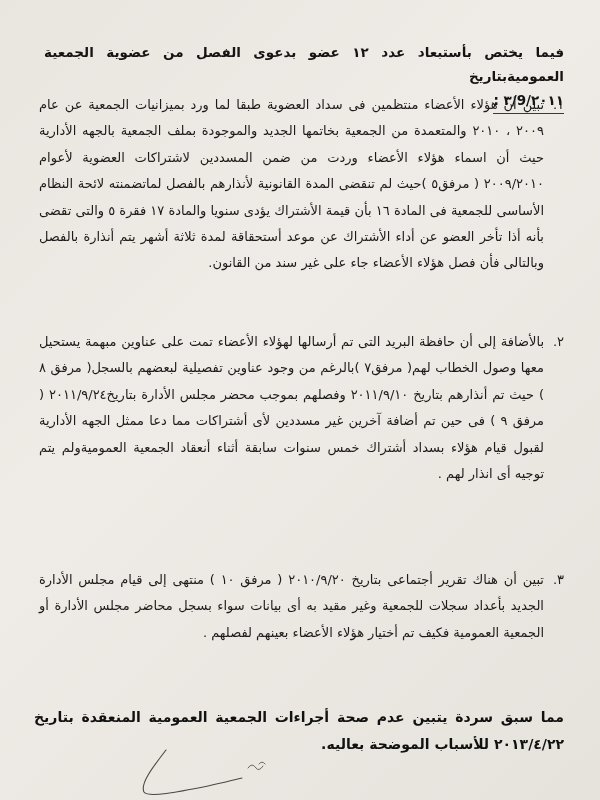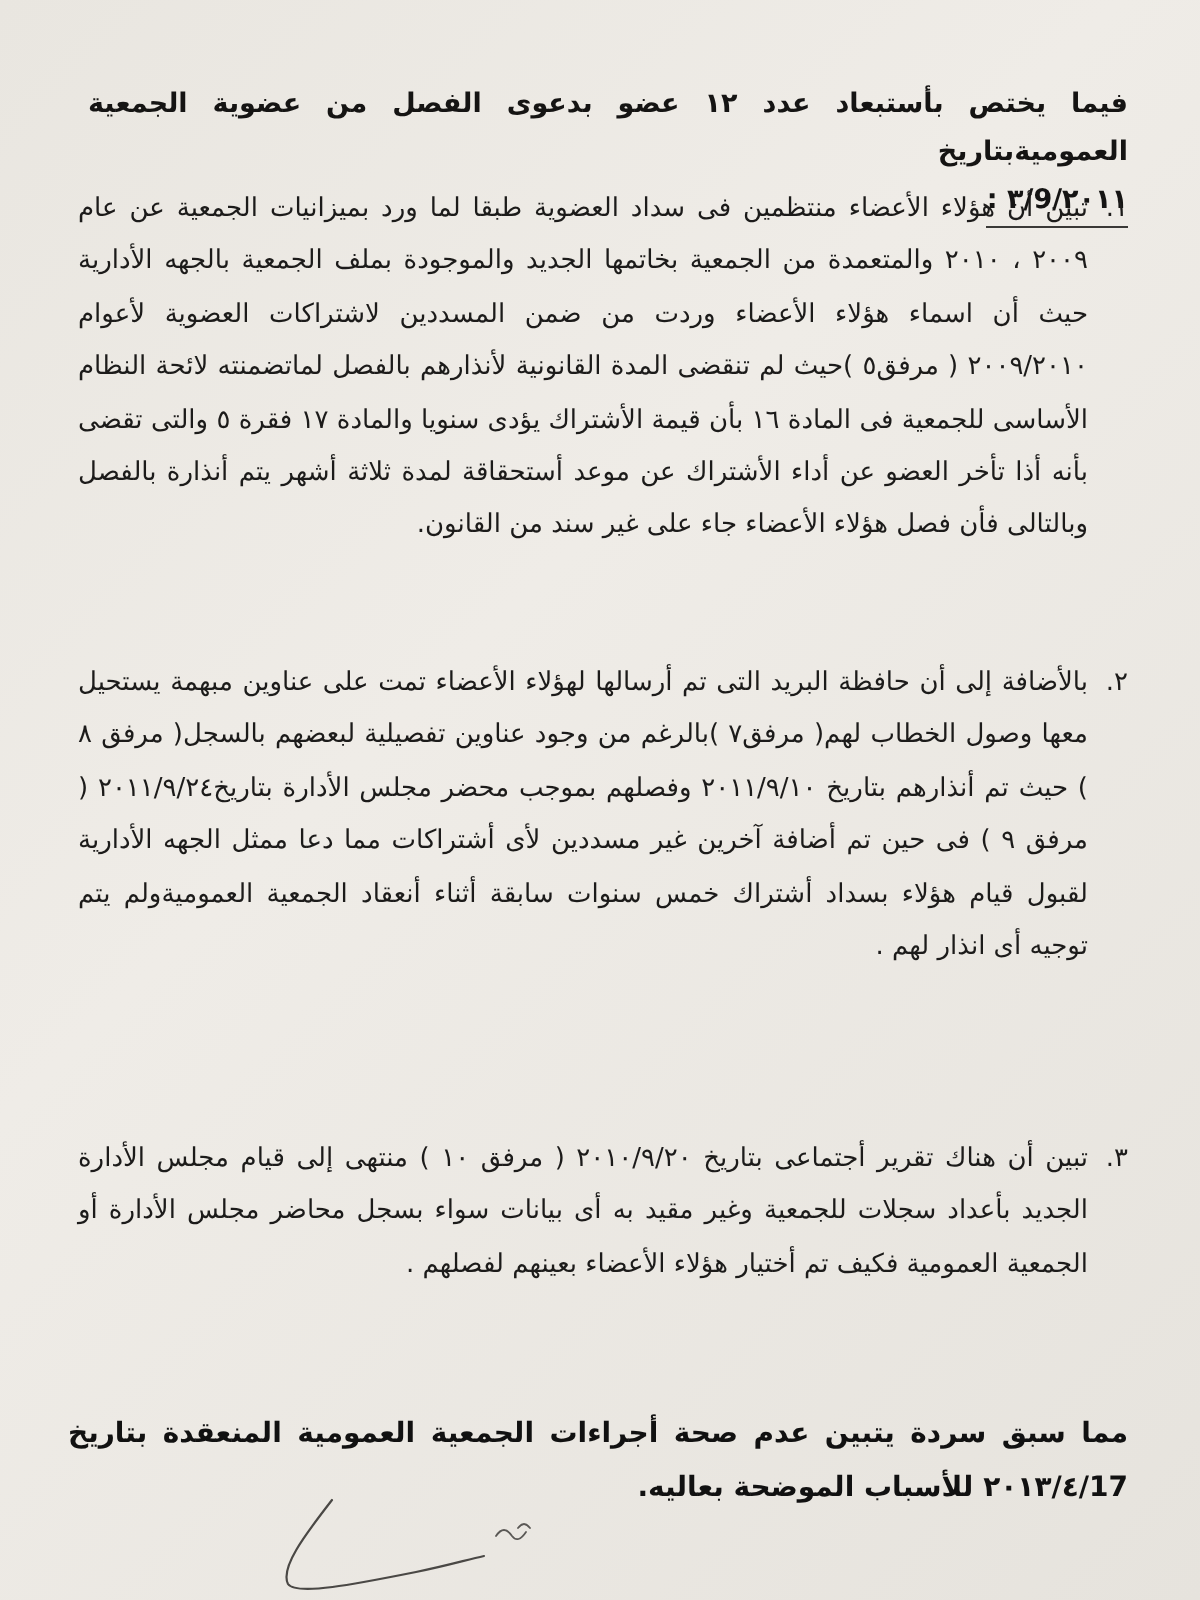--- a/index.html
+++ b/index.html
@@ -72,20 +72,20 @@
     <li class="item item2">
       <span class="num">٢.</span>
       <span>بالأضافة إلى أن حافظة البريد التى تم أرسالها لهؤلاء الأعضاء تمت على عناوين مبهمة يستحيل معها وصول الخطاب لهم( مرفق٧ )بالرغم من وجود عناوين تفصيلية لبعضهم بالسجل( مرفق ٨ ) حيث تم أنذارهم بتاريخ ٢٠١١/٩/١٠ وفصلهم بموجب محضر مجلس الأدارة بتاريخ٢٠١١/٩/٢٤ ( مرفق ٩ ) فى حين تم أضافة آخرين غير مسددين لأى أشتراكات مما دعا ممثل الجهه الأدارية لقبول قيام هؤلاء بسداد أشتراك خمس سنوات سابقة أثناء أنعقاد الجمعية العموميةولم يتم توجيه أى انذار لهم .</span>
     </li>
     <li class="item item3">
       <span class="num">٣.</span>
       <span>تبين أن هناك تقرير أجتماعى بتاريخ ٢٠١٠/٩/٢٠ ( مرفق ١٠ ) منتهى إلى قيام مجلس الأدارة الجديد بأعداد سجلات للجمعية وغير مقيد به أى بيانات سواء بسجل محاضر مجلس الأدارة أو الجمعية العمومية فكيف تم أختيار هؤلاء الأعضاء بعينهم لفصلهم .</span>
     </li>
   </ol>
 
-  <div class="conclusion">مما سبق سردة يتبين عدم صحة أجراءات الجمعية العمومية المنعقدة بتاريخ ٢٠١٣/٤/17 للأسباب الموضحة بعاليه.</div>
+  <div class="conclusion">مما سبق سردة يتبين عدم صحة أجراءات الجمعية العمومية المنعقدة بتاريخ ٢٠١٣/٤/٢٢ للأسباب الموضحة بعاليه.</div>
 
   <svg class="signature" viewBox="0 0 140 60">
     <path d="M28 2 C 14 20, 2 36, 6 44 C 10 50, 40 44, 70 38 C 85 35, 95 32, 104 30" fill="none" stroke="#4a4845" stroke-width="1.1" stroke-linecap="round"></path>
     <path d="M110 20 q 4 -6 8 0 q 3 4 7 -2 M121 16 q 3 -4 6 0" fill="none" stroke="#5a5855" stroke-width="0.9" stroke-linecap="round"></path>
   </svg>
 
 </div>
 
 </body></html>

